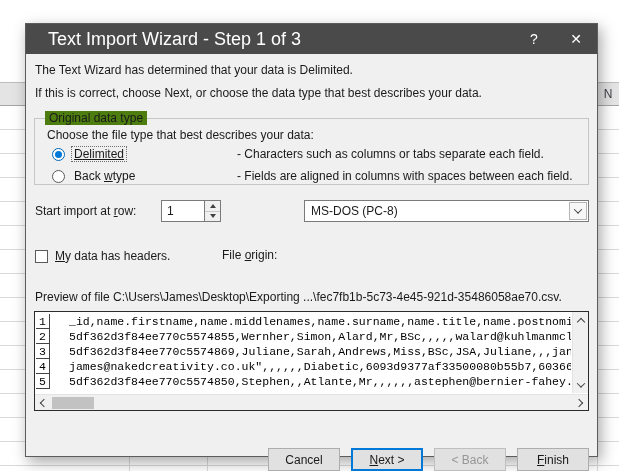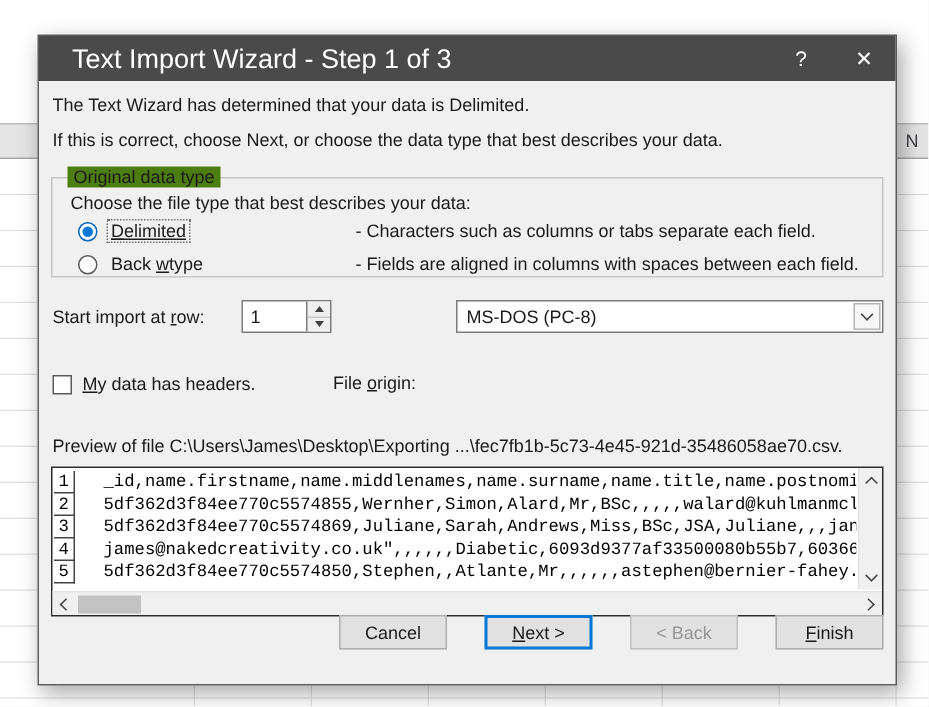--- a/index.html
+++ b/index.html
@@ -124,21 +124,21 @@
   }
   .vscroll .sb-btn { height: 16px; display: flex; align-items: center; justify-content: center; width: 100%; }
   .hscroll {
     position: absolute; left: 0; right: 0; bottom: 0; height: 16px;
     background: #f0f0f0; border-top: 1px solid #e3e3e3;
     display: flex; align-items: center; justify-content: space-between;
   }
   .hscroll .sb-btn { width: 16px; height: 16px; display: flex; align-items: center; justify-content: center; }
   .hthumb { position: absolute; left: 17px; top: 2px; width: 42px; height: 12px; background: #c2c2c2; }
   
-  .btn-row { position: absolute; right: 8px; top: 356px; display: flex; gap: 25px; }
+  .btn-row { position: absolute; right: 8px; top: 394px; display: flex; gap: 11px; }
   .btn {
     min-width: 72px; height: 23px; background: #e1e1e1; border: 1px solid #adadad;
     font-size: 12px; color: #1a1a1a; display: flex; align-items: center; justify-content: center;
     font-family: "Liberation Sans", sans-serif;
   }
   .btn.disabled { color: #969696; border-color: #bfbfbf; }
   .btn.default { border: 2px solid #0078d7; }
 </style>
 </head>
 <body>

